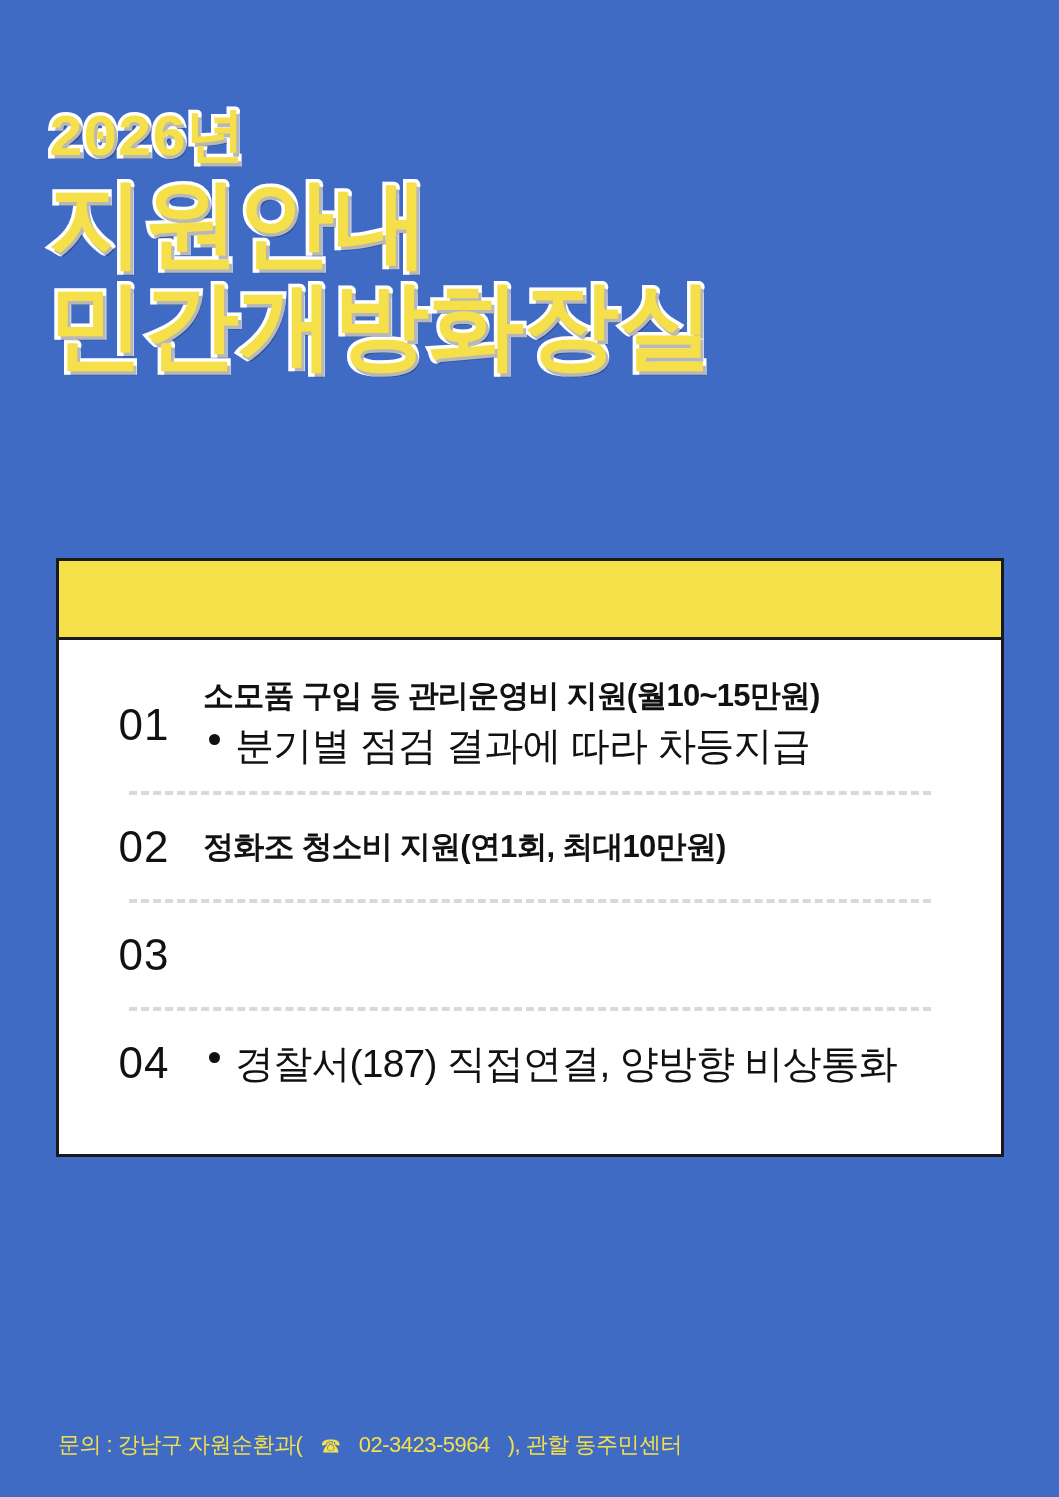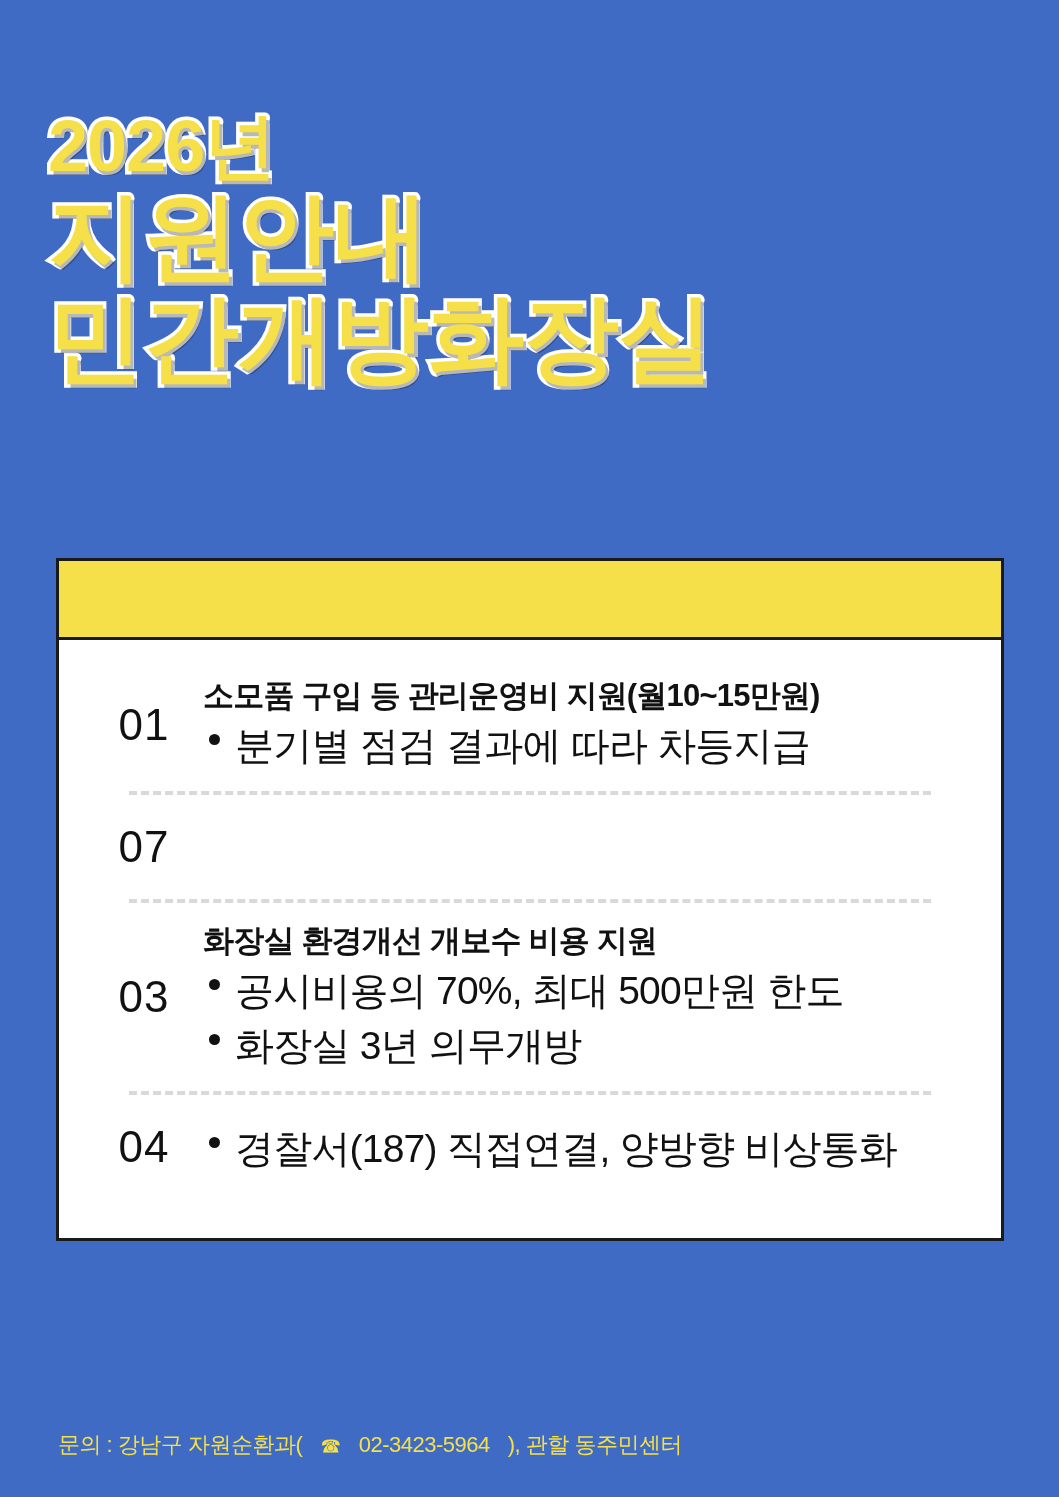--- a/index.html
+++ b/index.html
@@ -26,21 +26,21 @@
     font-weight: bold;
     color: #f5e04a;
     line-height: 1.02;
     letter-spacing: -1px;
     margin: 0 0 4px 0;
     -webkit-text-stroke: 7px #ffffff;
     paint-order: stroke fill;
     text-shadow:
       3px 4px 0 rgba(0,0,0,0.28);
   }
-  .title-line.l1 { font-size: 72px; }
+  .title-line.l1 { font-size: 59px; font-family: Liberation Mono, monospace; }
   .title-line.l2 { font-size: 96px; }
   .title-line.l3 { font-size: 96px; }
 
   
   .card {
     position: absolute;
     left: 56px;
     top: 558px;
     width: 948px;
     background: #ffffff;
@@ -151,34 +151,30 @@
         <div class="row-title">소모품 구입 등 관리운영비 지원(월10~15만원)</div>
         <ul class="bullets">
           <li>분기별 점검 결과에 따라 차등지급</li>
         </ul>
       </div>
     </div>
 
     <div class="sep"></div>
 
     <div class="row">
-      <div class="row-num">07</div>
+      <div class="row-num">02</div>
+      <div class="row-content">
+        <div class="row-title">정화조 청소비 지원(연1회, 최대10만원)</div>
+      </div>
     </div>
 
     <div class="sep"></div>
 
     <div class="row">
       <div class="row-num">03</div>
-      <div class="row-content">
-        <div class="row-title">화장실 환경개선 개보수 비용 지원</div>
-        <ul class="bullets">
-          <li>공시비용의 70%, 최대 500만원 한도</li>
-          <li>화장실 3년 의무개방</li>
-        </ul>
-      </div>
     </div>
 
     <div class="sep"></div>
 
     <div class="row">
       <div class="row-num">04</div>
       <div class="row-content">
         <ul class="bullets">
           <li>경찰서(187) 직접연결, 양방향 비상통화</li>
         </ul>

